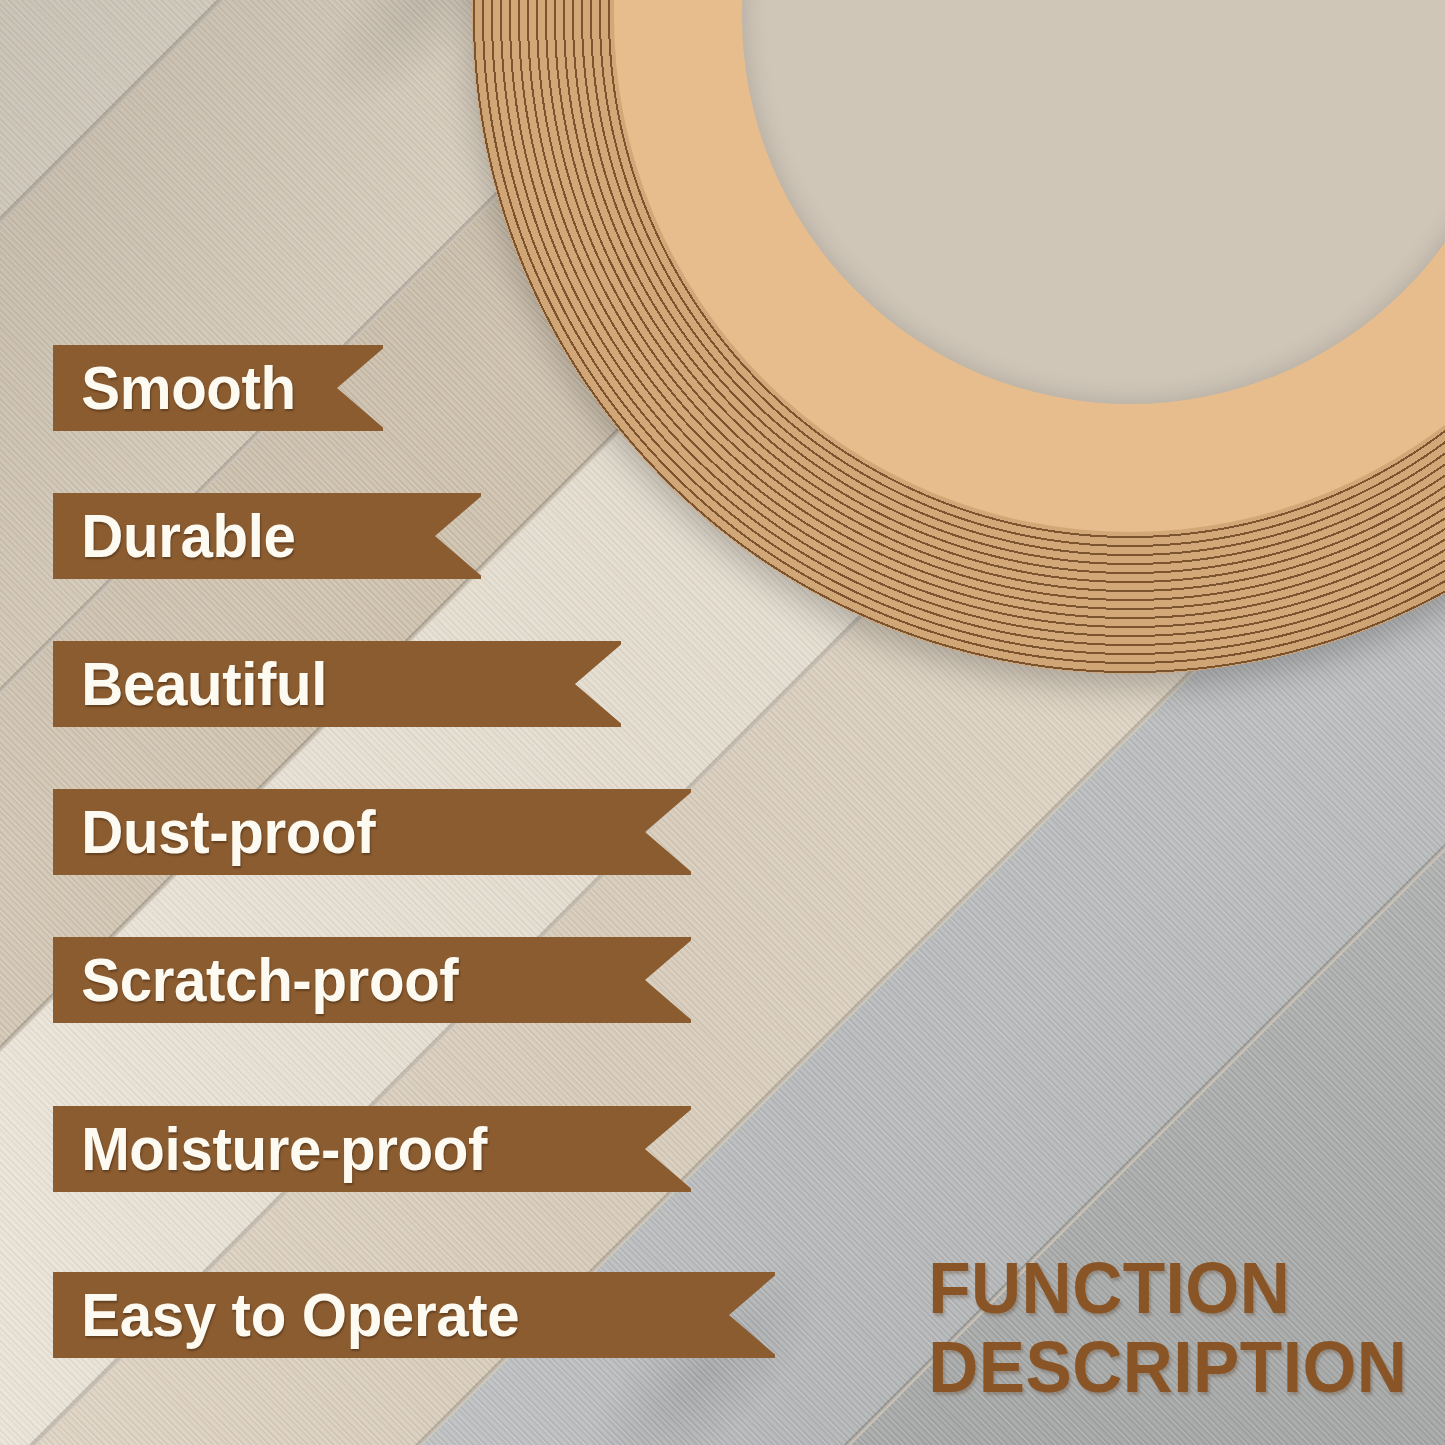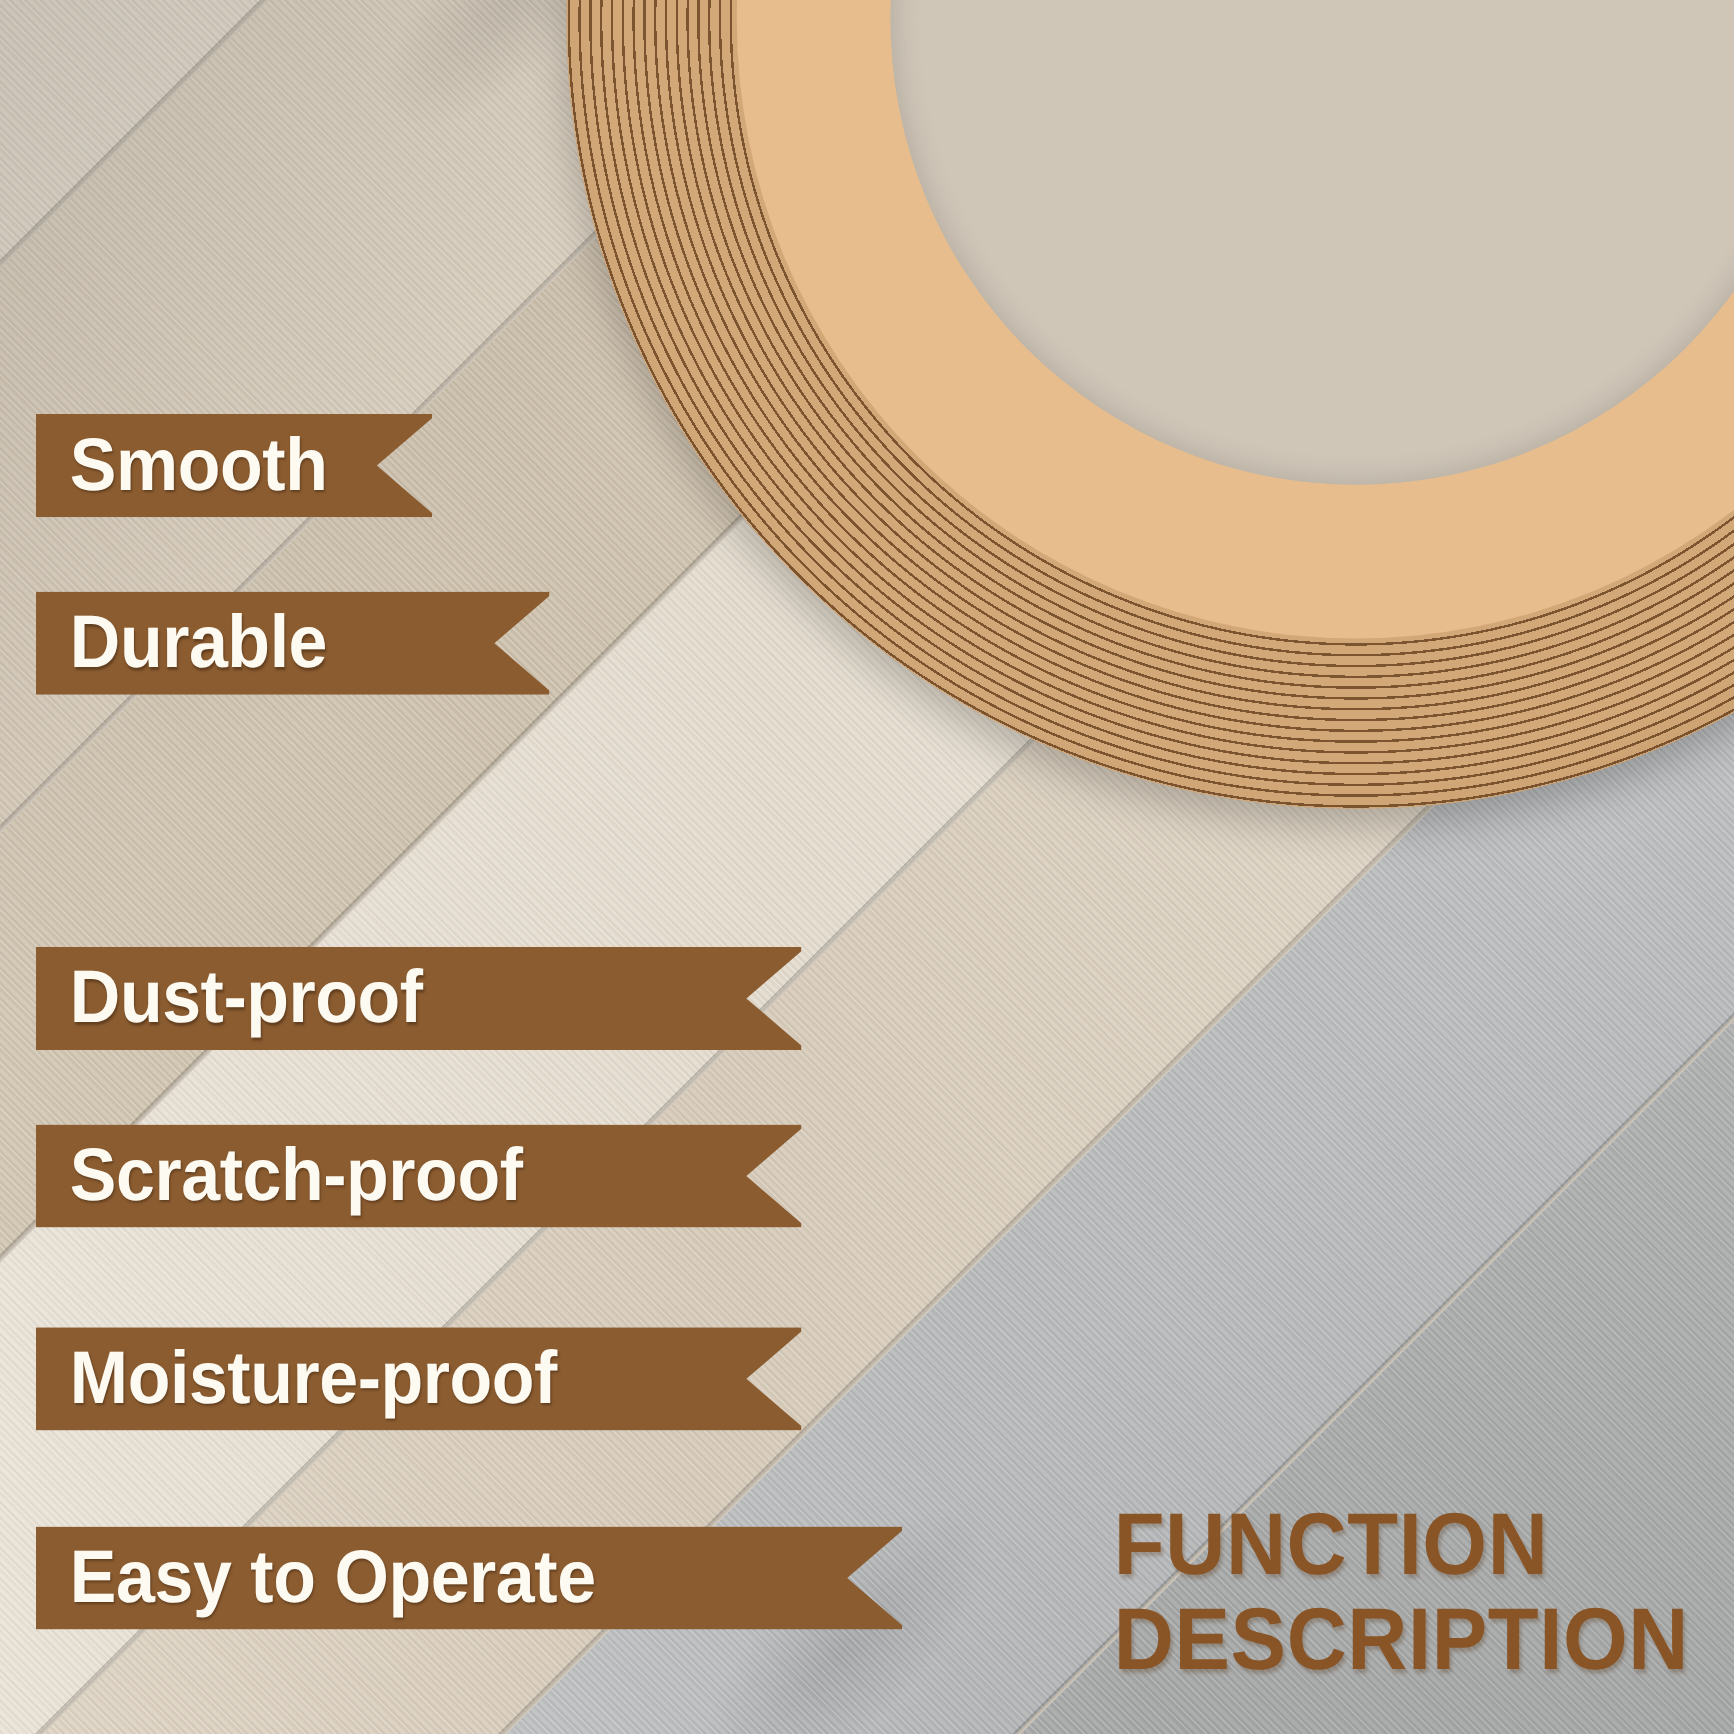--- a/index.html
+++ b/index.html
@@ -113,20 +113,21 @@
   }
 
   
   .banner{
     position:absolute;height:86px;
     background:#8b5c30;
     display:flex;align-items:center;
     box-sizing:border-box;
     clip-path:polygon(0 0, 100% 0, 100% 4%, calc(100% - 46px) 50%, 100% 96%, 100% 100%, 0 100%);
     filter:drop-shadow(-6px 9px 3px rgba(70,70,70,.48));
+    margin-left:23px;
   }
   .banner-label{
     color:#fdfaf2;
     font-size:62px;
     font-weight:700;
     line-height:1;
     letter-spacing:-.4px;
     white-space:nowrap;
     padding-left:30px;
     text-shadow:1px 2px 2px rgba(50,28,10,.45);
@@ -212,20 +213,23 @@
   <div class="roll roll-edge-shadow"></div>
 
   <div class="banner" style="left:30px;top:345px;width:330px;">
     <span class="banner-label">Smooth</span>
   </div>
 
   <div class="banner" style="left:30px;top:493px;width:428px;">
     <span class="banner-label">Durable</span>
   </div>
 
+  <div class="banner" style="left:30px;top:641px;width:568px;">
+    <span class="banner-label">Beautiful</span>
+  </div>
 
   <div class="banner" style="left:30px;top:937px;width:638px;">
     <span class="banner-label">Scratch-proof</span>
   </div>
 
   <div class="banner" style="left:30px;top:789px;width:638px;">
     <span class="banner-label">Dust-proof</span>
   </div>
 
   <div class="banner" style="left:30px;top:1106px;width:638px;">

